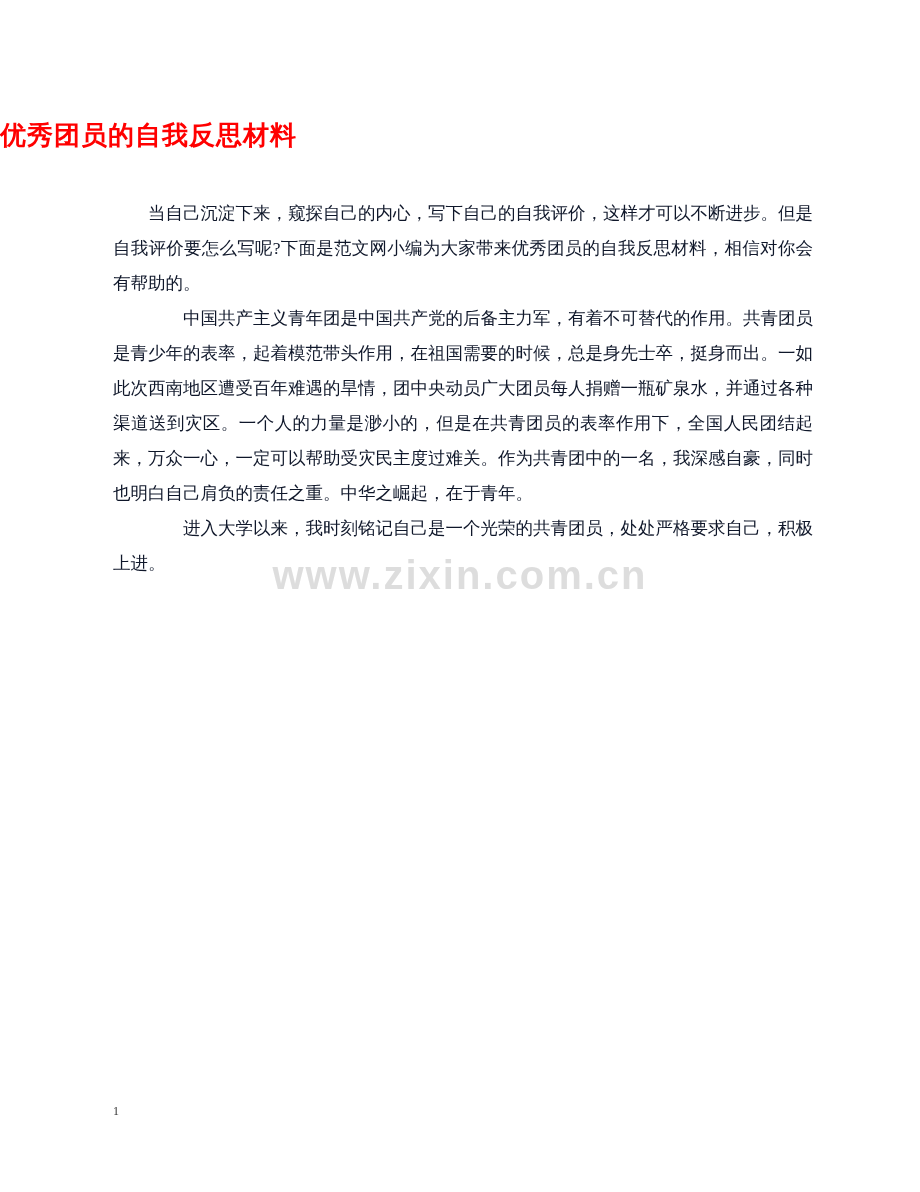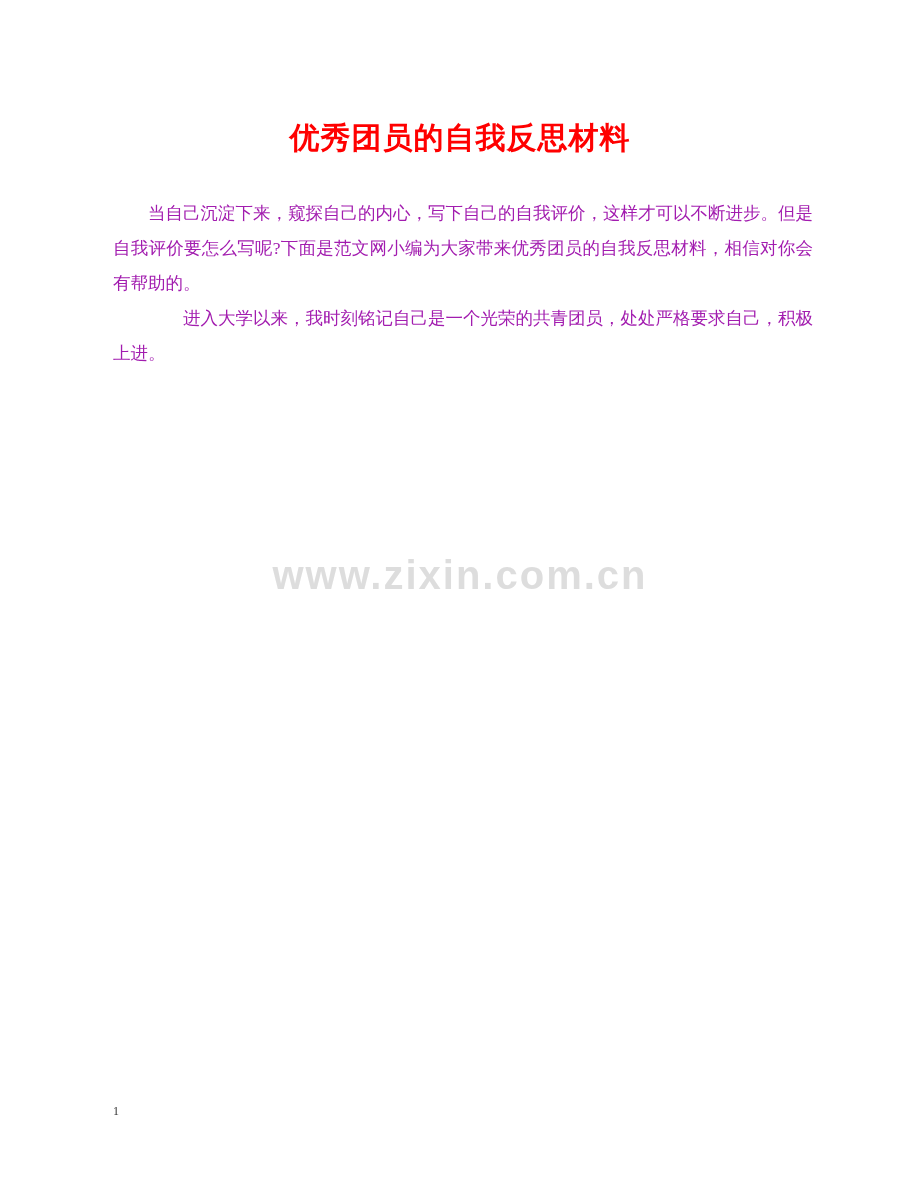--- a/index.html
+++ b/index.html
@@ -20,35 +20,34 @@
     width: 920px;
     height: 1192px;
     background: #fff;
     box-sizing: border-box;
   }
   .doc-title {
     position: absolute;
     top: 118px;
     left: 0;
     width: 920px;
-    text-align: center;
-    font-size: 30px;
+    font-size: 26px;
     font-weight: bold;
     color: #ff0000;
     letter-spacing: 1px;
     font-family: Liberation Serif, serif;
   }
   .body-text {
     position: absolute;
     top: 196px;
     left: 113px;
     width: 700px;
     font-size: 17.5px;
     line-height: 35px;
-    color: #a21caf;
+    color: #0f172a;
     text-align: justify;
     text-justify: inter-ideograph;
   }
   .para {
     margin: 0;
     padding: 0;
   }
   .indent2 { text-indent: 2em; }
   .indent4 { text-indent: 4em; }
   .watermark {
@@ -77,20 +76,21 @@
 </style>
 </head>
 <body>
 
 <div class="page">
 
   <div class="doc-title">优秀团员的自我反思材料</div>
 
   <div class="body-text">
     <p class="para indent2">当自己沉淀下来，窥探自己的内心，写下自己的自我评价，这样才可以不断进步。但是自我评价要怎么写呢?下面是范文网小编为大家带来优秀团员的自我反思材料，相信对你会有帮助的。</p>
+    <p class="para indent4">中国共产主义青年团是中国共产党的后备主力军，有着不可替代的作用。共青团员是青少年的表率，起着模范带头作用，在祖国需要的时候，总是身先士卒，挺身而出。一如此次西南地区遭受百年难遇的旱情，团中央动员广大团员每人捐赠一瓶矿泉水，并通过各种渠道送到灾区。一个人的力量是渺小的，但是在共青团员的表率作用下，全国人民团结起来，万众一心，一定可以帮助受灾民主度过难关。作为共青团中的一名，我深感自豪，同时也明白自己肩负的责任之重。中华之崛起，在于青年。</p>
     <p class="para indent4">进入大学以来，我时刻铭记自己是一个光荣的共青团员，处处严格要求自己，积极上进。</p>
   </div>
 
   <div class="watermark">www.zixin.com.cn</div>
 
   <div class="page-number">1</div>
 
 </div>
 
 </body></html>

